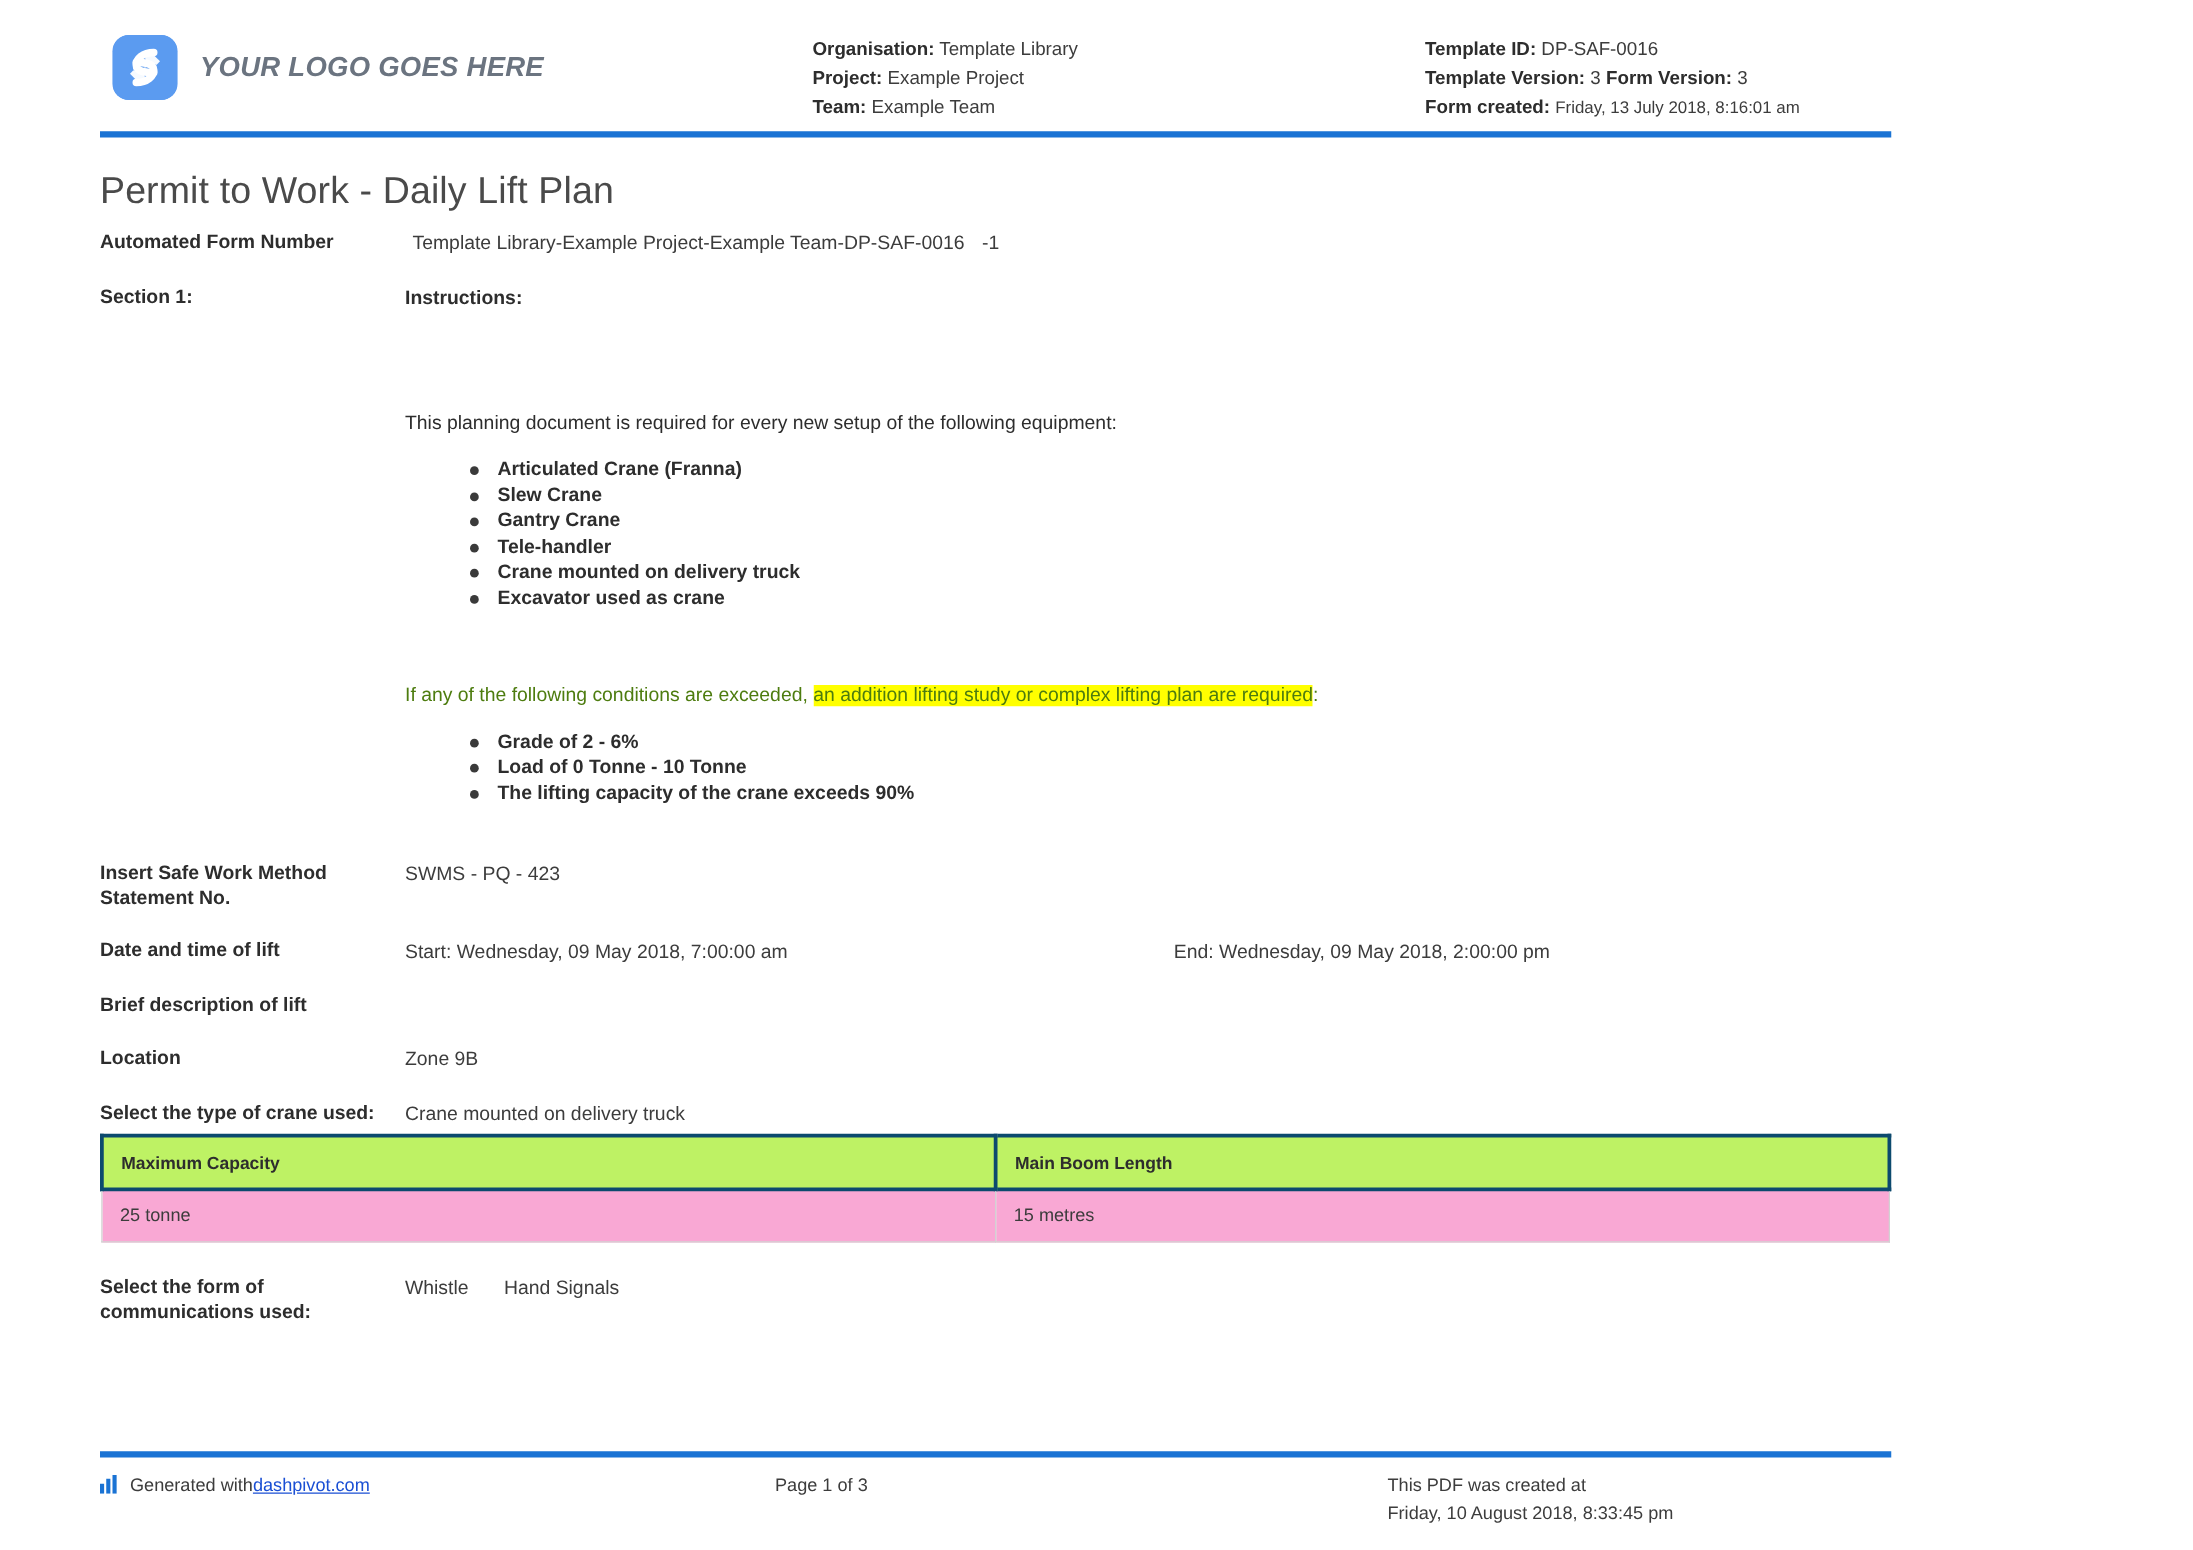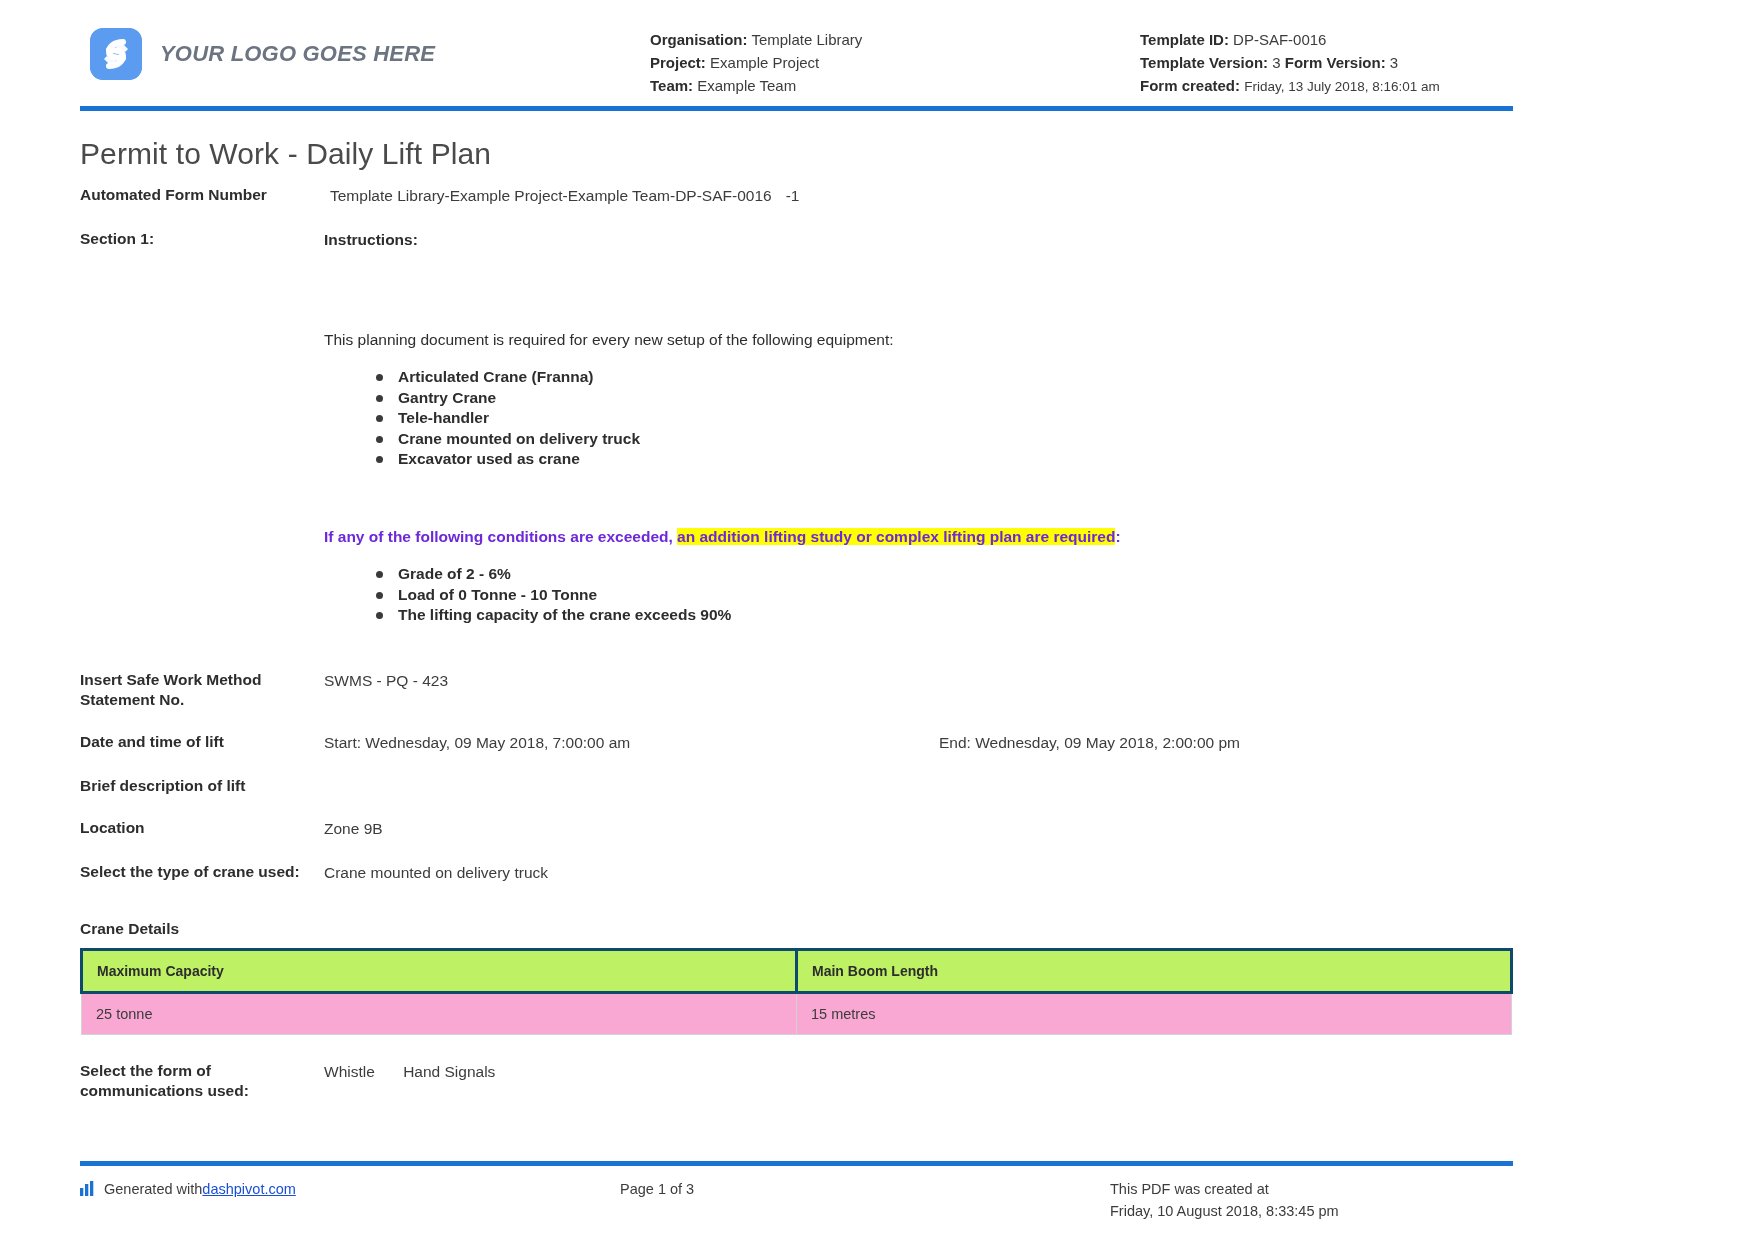--- a/index.html
+++ b/index.html
@@ -111,23 +111,23 @@
     font-size: 15.5px;
     color: #2d2d2d;
   }
   .instr-para {
     font-weight: normal;
     font-size: 15.5px;
     color: #2d2d2d;
     margin-top: 78px;
   }
   .instr-para2 {
-    font-weight: bold;
-    font-size: 15.5px;
-    color: #6d28d9;
+    font-weight: normal;
+    font-size: 15.5px;
+    color: #4d7c0f;
     margin-top: 56px;
   }
   ul.b-list {
     list-style: none;
     margin: 16px 0 0 0;
     padding: 0 0 0 52px;
   }
   ul.b-list li {
     position: relative;
     font-weight: bold;
@@ -274,20 +274,21 @@
 
     <div class="row instr-row">
       <div class="label">Section 1:</div>
       <div class="value instr-body">
         <div class="instr-head">Instructions:</div>
 
         <div class="instr-para">This planning document is required for every new setup of the following equipment:</div>
 
         <ul class="b-list">
           <li>Articulated Crane (Franna)</li>
+          <li>Slew Crane</li>
           <li>Gantry Crane</li>
           <li>Tele-handler</li>
           <li>Crane mounted on delivery truck</li>
           <li>Excavator used as crane</li>
         </ul>
 
         <div class="instr-para2"><span>If any of the following conditions are exceeded, </span><span class="hl">an addition lifting study or complex lifting plan are required</span><span>:</span></div>
 
         <ul class="b-list">
           <li>Grade of 2 - 6%</li>
@@ -317,21 +318,20 @@
     <div class="row" style="margin-top:22px;">
       <div class="label">Location</div>
       <div class="value">Zone 9B</div>
     </div>
 
     <div class="row" style="margin-top:22px;">
       <div class="label">Select the type of crane used:</div>
       <div class="value">Crane mounted on delivery truck</div>
     </div>
 
-    <div class="section-sub">Crane Details</div>
 
     <table class="crane">
       <thead>
         <tr>
           <th style="width:50%;">Maximum Capacity</th>
           <th style="width:50%;">Main Boom Length</th>
         </tr>
       </thead>
       <tbody>
         <tr>

